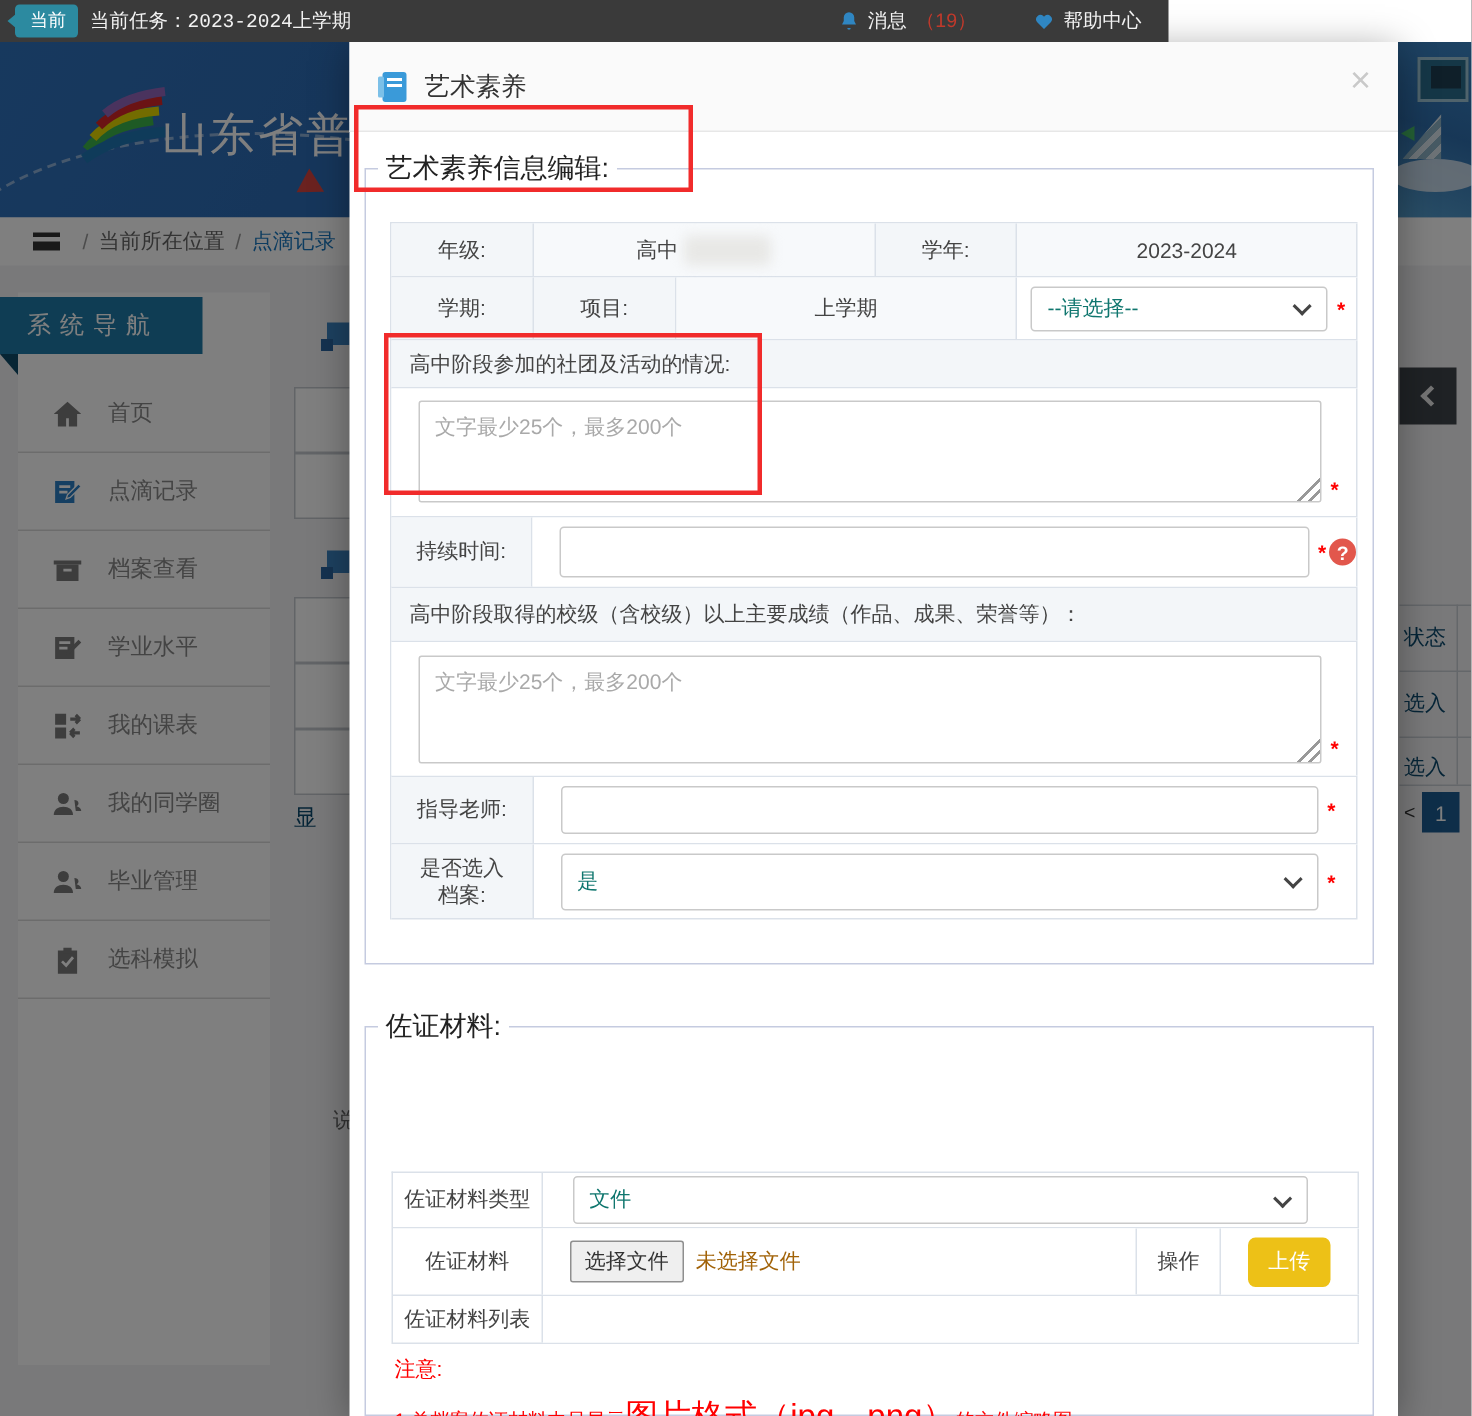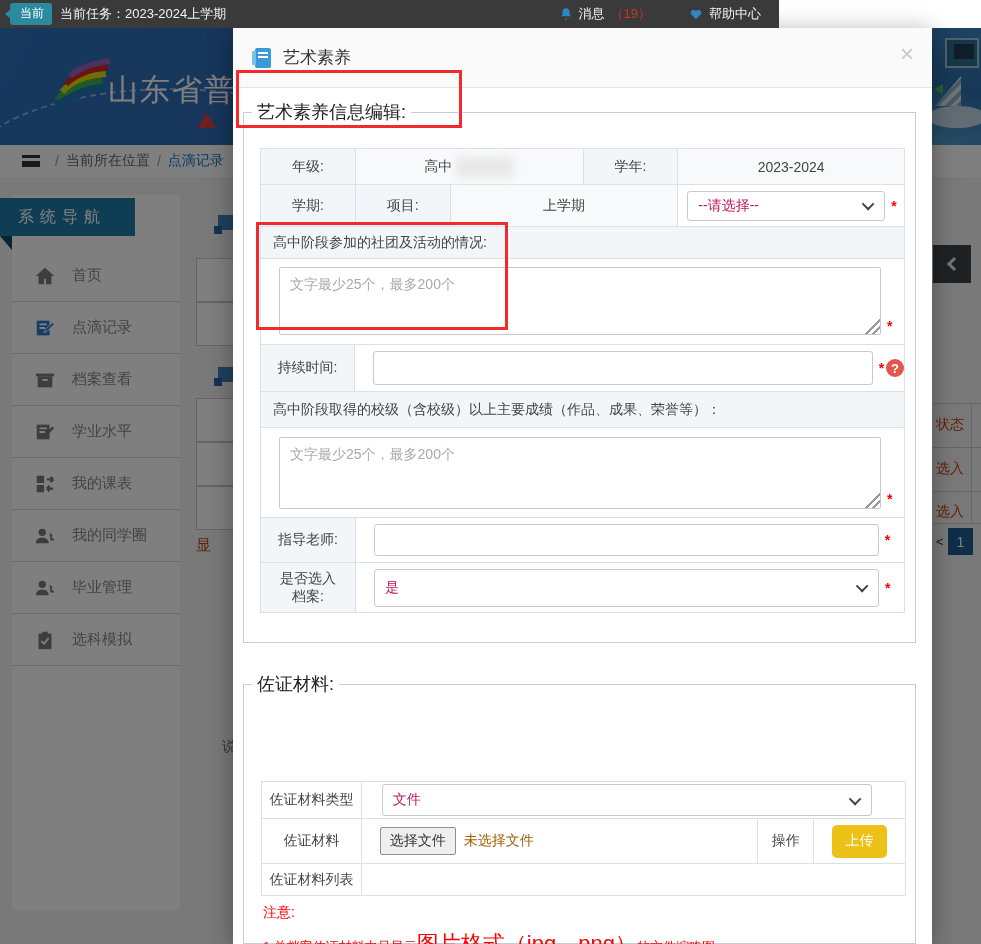--- a/index.html
+++ b/index.html
@@ -9,21 +9,21 @@
     font-family:"Liberation Sans","DejaVu Sans",sans-serif; background:#fff;
     margin:0 auto;
   }
   
   .topbar { position:absolute; left:0; top:0; width:779px; height:28px;
     background:#3a3a3a; z-index:30; display:flex; align-items:center; color:#f2f2f2; font-size:13px; }
   .cur-badge { margin-left:10px; background:#2c8aa0; color:#fff; font-size:12px;
     padding:2px 8px 3px 10px; border-radius:3px; position:relative; }
   .cur-badge:before { content:""; position:absolute; left:-5px; top:50%; transform:translateY(-50%);
     border-top:5px solid transparent; border-bottom:5px solid transparent; border-right:6px solid #2c8aa0; }
-  .task-text { margin-left:8px; }
+  .task-text { margin-left:8px;font-family:Liberation Mono, monospace; }
   .topbar-right { margin-left:auto; display:flex; align-items:center; gap:6px; padding-right:18px; }
   .tb-ico { width:14px; height:14px; display:inline-block; }
   .msg-count { color:#c0392b; }
   .tb-gap { width:26px; }
   
   .bglayer { position:absolute; inset:0; z-index:1; }
   .banner { position:absolute; left:0; top:28px; width:981px; height:117px;
     background:linear-gradient(120deg,#2f72bd 0%,#2a65ad 60%,#2d6db5 100%); overflow:hidden; }
   .banner-title { position:absolute; left:108px; top:42px; color:#fff; font-size:30px; letter-spacing:2px; }
   .arc1 { position:absolute; left:-40px; top:60px; width:420px; height:180px; border:2px dashed rgba(255,255,255,.45);
@@ -55,21 +55,21 @@
   .side-notch { position:absolute; left:-12px; top:41px; width:0; height:0;
     border-right:12px solid #0e4a68; border-bottom:14px solid transparent; }
   .side-item { position:absolute; left:0; width:168px; height:52px; display:flex; align-items:center;
     gap:16px; padding-left:22px; font-size:15px; color:#888; border-bottom:1px solid #d9d9d9; }
   .side-item svg { width:22px; height:22px; flex:0 0 auto; }
   .icon-gray { color:#7a7a7a; } .icon-blue { color:#2b7fc4; }
   .bg-bullet { position:absolute; width:15px; height:15px; background:#3b82c0; }
   .bg-bullet:after { content:""; position:absolute; left:-4px; bottom:-4px; width:8px; height:8px; background:#2a64a0; }
   .bg-box { position:absolute; border:1px solid #c4c9ce; background:#fff; }
   .bg-line { position:absolute; background:#c9ced4; }
-  .bg-text { position:absolute; font-size:14px; color:#c2410c; }
+  .bg-text { position:absolute; font-size:14px; color:#0c4a6e; }
   .collapse-btn { position:absolute; left:933px; top:245px; width:38px; height:38px; background:#3f444a;
     display:flex; align-items:center; justify-content:center; }
   .collapse-btn span { width:10px; height:10px; border-left:3px solid #e8e8e8; border-bottom:3px solid #e8e8e8;
     transform:rotate(45deg); margin-left:4px; }
   .pg-prev { position:absolute; left:936px; top:534px; font-size:13px; color:#333; }
   .pg-cur { position:absolute; left:948px; top:528px; width:25px; height:27px; background:#1d5d93; color:#fff;
     font-size:14px; display:flex; align-items:center; justify-content:center; }
   
   .overlay { position:absolute; left:0; top:28px; width:981px; height:916px; background:rgba(0,0,0,.5); z-index:10; }
   
@@ -90,21 +90,21 @@
   .trow { display:flex; border-bottom:1px solid #dbe1e9; }
   .tcell { border-right:1px solid #dbe1e9; display:flex; align-items:center; justify-content:center;
     font-size:14px; color:#444; }
   .lab { background:#f3f6f9; text-align:center; }
   .rov { background:#f7f9fb; }
   .wcell { background:#fff; justify-content:flex-start; }
   .fulllab { background:#f3f6f9; justify-content:flex-start; padding-left:12px; }
   .tbl1 { left:17px; top:48px; width:645px; }
   .req { color:#f00; font-size:14px; margin-left:6px; font-weight:bold; }
   .sel { height:30px; border:1px solid #c9c9c9; border-radius:3px; background:#fff; display:flex;
-    align-items:center; padding:0 10px; font-size:14px; color:#be185d; position:relative; }
+    align-items:center; padding:0 10px; font-size:14px; color:#0f766e; position:relative; }
   .sel .chev { margin-left:auto; width:9px; height:9px; border-left:2px solid #444; border-bottom:2px solid #444;
     transform:rotate(-45deg) translateY(-2px); }
   .txtarea { border:1px solid #c9c9c9; border-radius:2px; resize:none; font-size:14px; color:#444;
     padding:8px 10px; font-family:"Liberation Sans","DejaVu Sans",sans-serif; background:
     linear-gradient(135deg,transparent calc(100% - 11px),#999 calc(100% - 11px),#999 calc(100% - 9px),transparent calc(100% - 9px),transparent calc(100% - 6px),#999 calc(100% - 6px),#999 calc(100% - 4px),transparent calc(100% - 4px)) no-repeat #fff; }
   .txtarea::placeholder, .tin::placeholder { color:#a9a9a9; }
   .tin { border:1px solid #c9c9c9; border-radius:3px; font-size:14px; padding:0 8px; }
   .helpq { width:18px; height:18px; background:#e2574c; color:#fff; border-radius:50%; font-size:13px;
     display:inline-flex; align-items:center; justify-content:center; margin-left:2px; font-weight:bold; }
   .blur-redact { display:inline-block; width:58px; height:20px; margin-left:4px; background:#e8e8e6;

